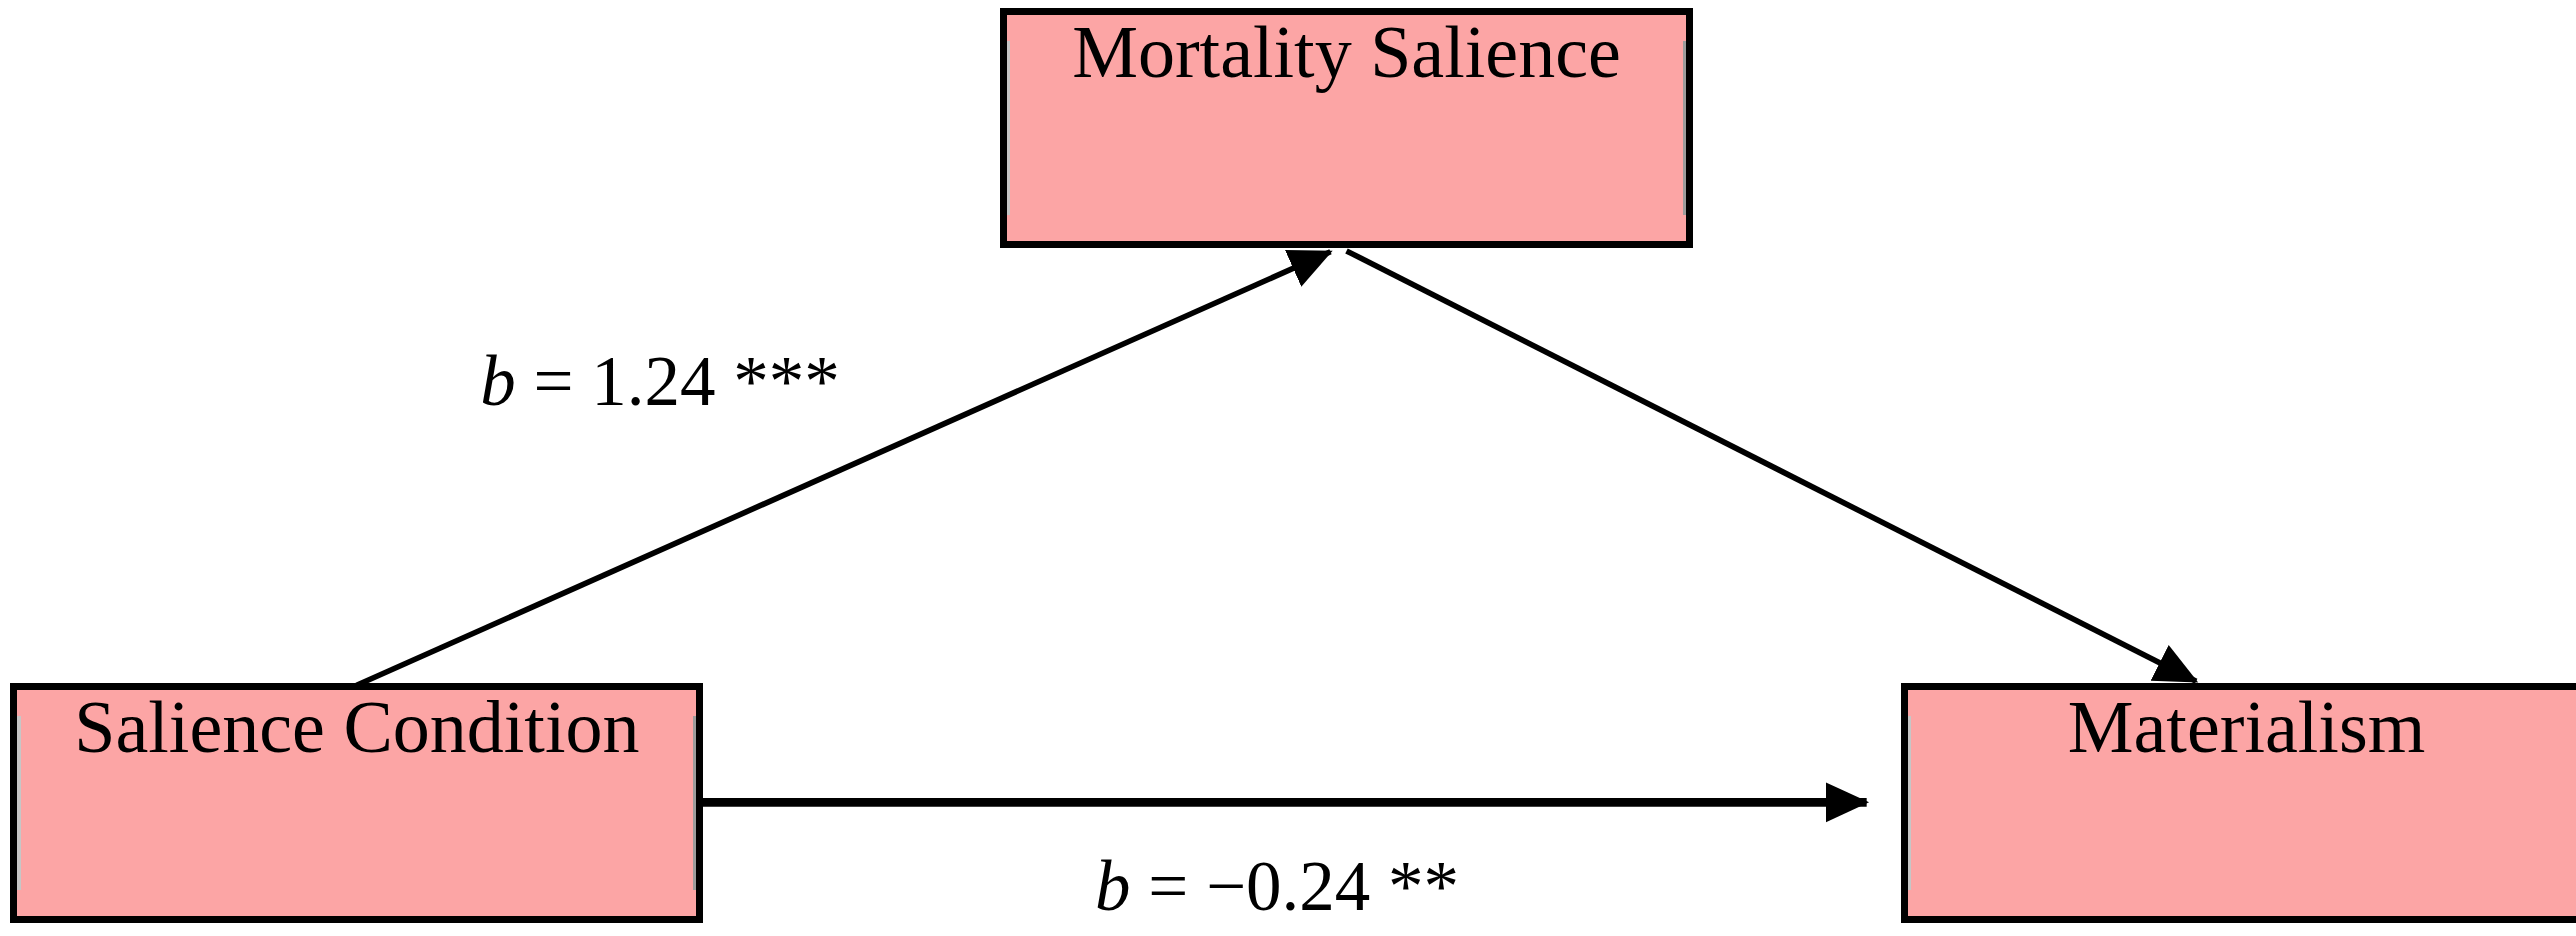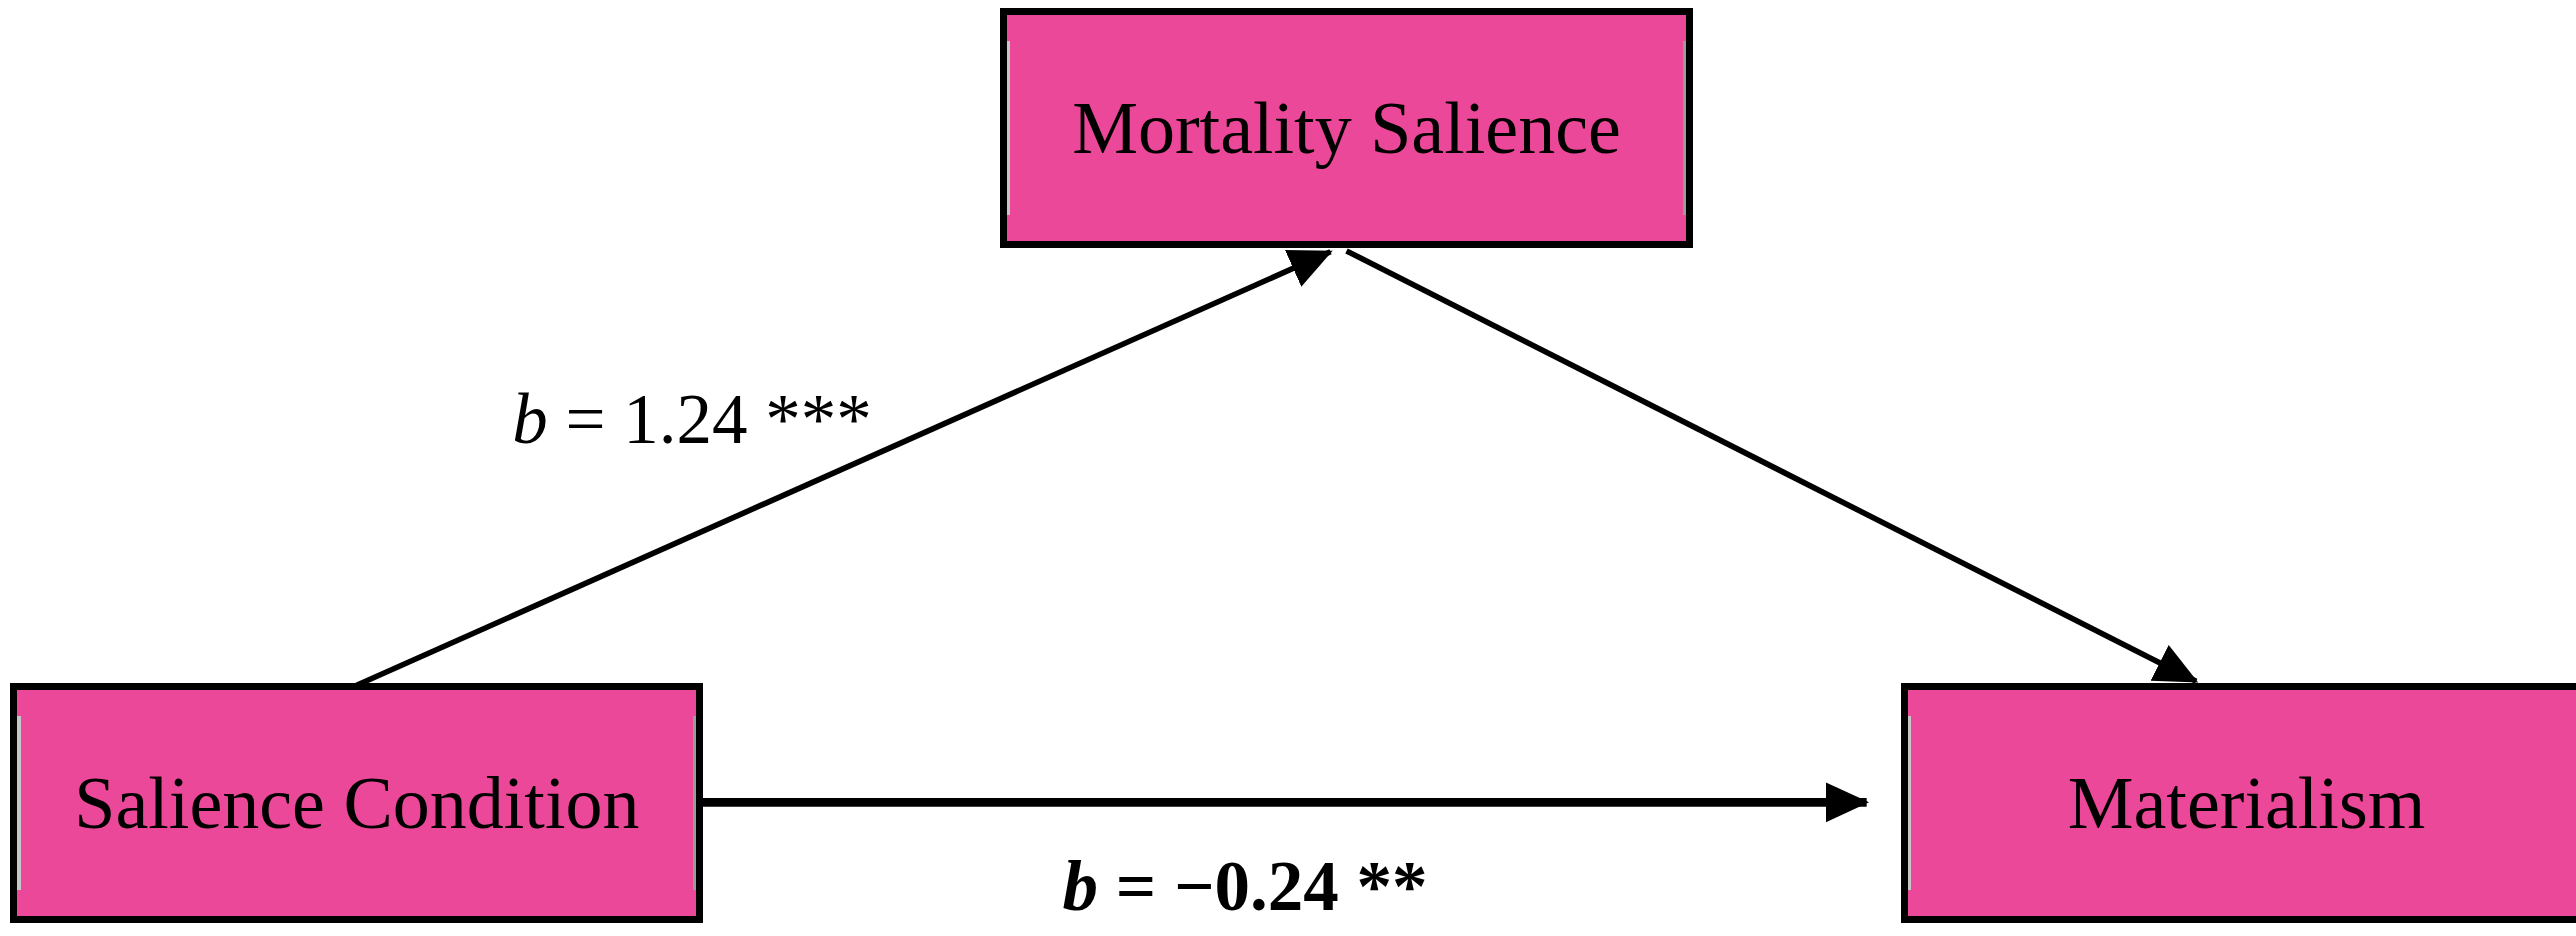--- a/index.html
+++ b/index.html
@@ -8,39 +8,39 @@
     width:2576px;height:937px;
     background:#ffffff;
     font-family:"Liberation Serif","DejaVu Serif",serif;
     color:#000;
     overflow:hidden;
   }
   .arrow-layer{position:absolute;left:0;top:0;width:2576px;height:937px;}
   .box{
     position:absolute;
     box-sizing:border-box;
-    background:#ec4899;
+    background:#fca5a5;
     border:7.2px solid #000000;
-    display:flex;align-items:center;justify-content:center;
+    display:flex;align-items:flex-start;justify-content:center;
   }
   .box-mediator{left:1000px;top:8px;width:693px;height:240px;}
   .box-predictor{left:10.4px;top:683px;width:693px;height:240px;}
   .box-outcome{left:1870px;top:683px;width:691px;height:240px;margin-left:31px;}
   .shade{position:absolute;top:26px;bottom:26px;width:3.2px;}
   .shade-l{left:0;background:#c6c6c6;}
   .shade-r{right:0;background:#9c9c9c;}
   .box-label{font-size:74px;line-height:1;white-space:nowrap;}
   .coef{
     position:absolute;
     font-size:71px;line-height:1;white-space:nowrap;
     transform:translateX(-50%);
   }
-  .coef-a{left:660px;top:384px;margin-left:32px;}
+  .coef-a{left:660px;top:346px;}
   .coef-b{left:1973px;top:362px;}
-  .coef-c{left:1245px;top:851px;font-weight:bold;}
+  .coef-c{left:1277px;top:851px;}
   .coef .sym{font-style:italic;}
 </style>
 </head>
 <body>
 
 <div class="canvas">
 
   <svg class="arrow-layer" viewBox="0 0 3214 1169" xmlns="http://www.w3.org/2000/svg" aria-hidden="true">
     <defs>
       <marker id="ah" markerUnits="userSpaceOnUse" markerWidth="60" markerHeight="60" refX="51" refY="30" orient="auto">

